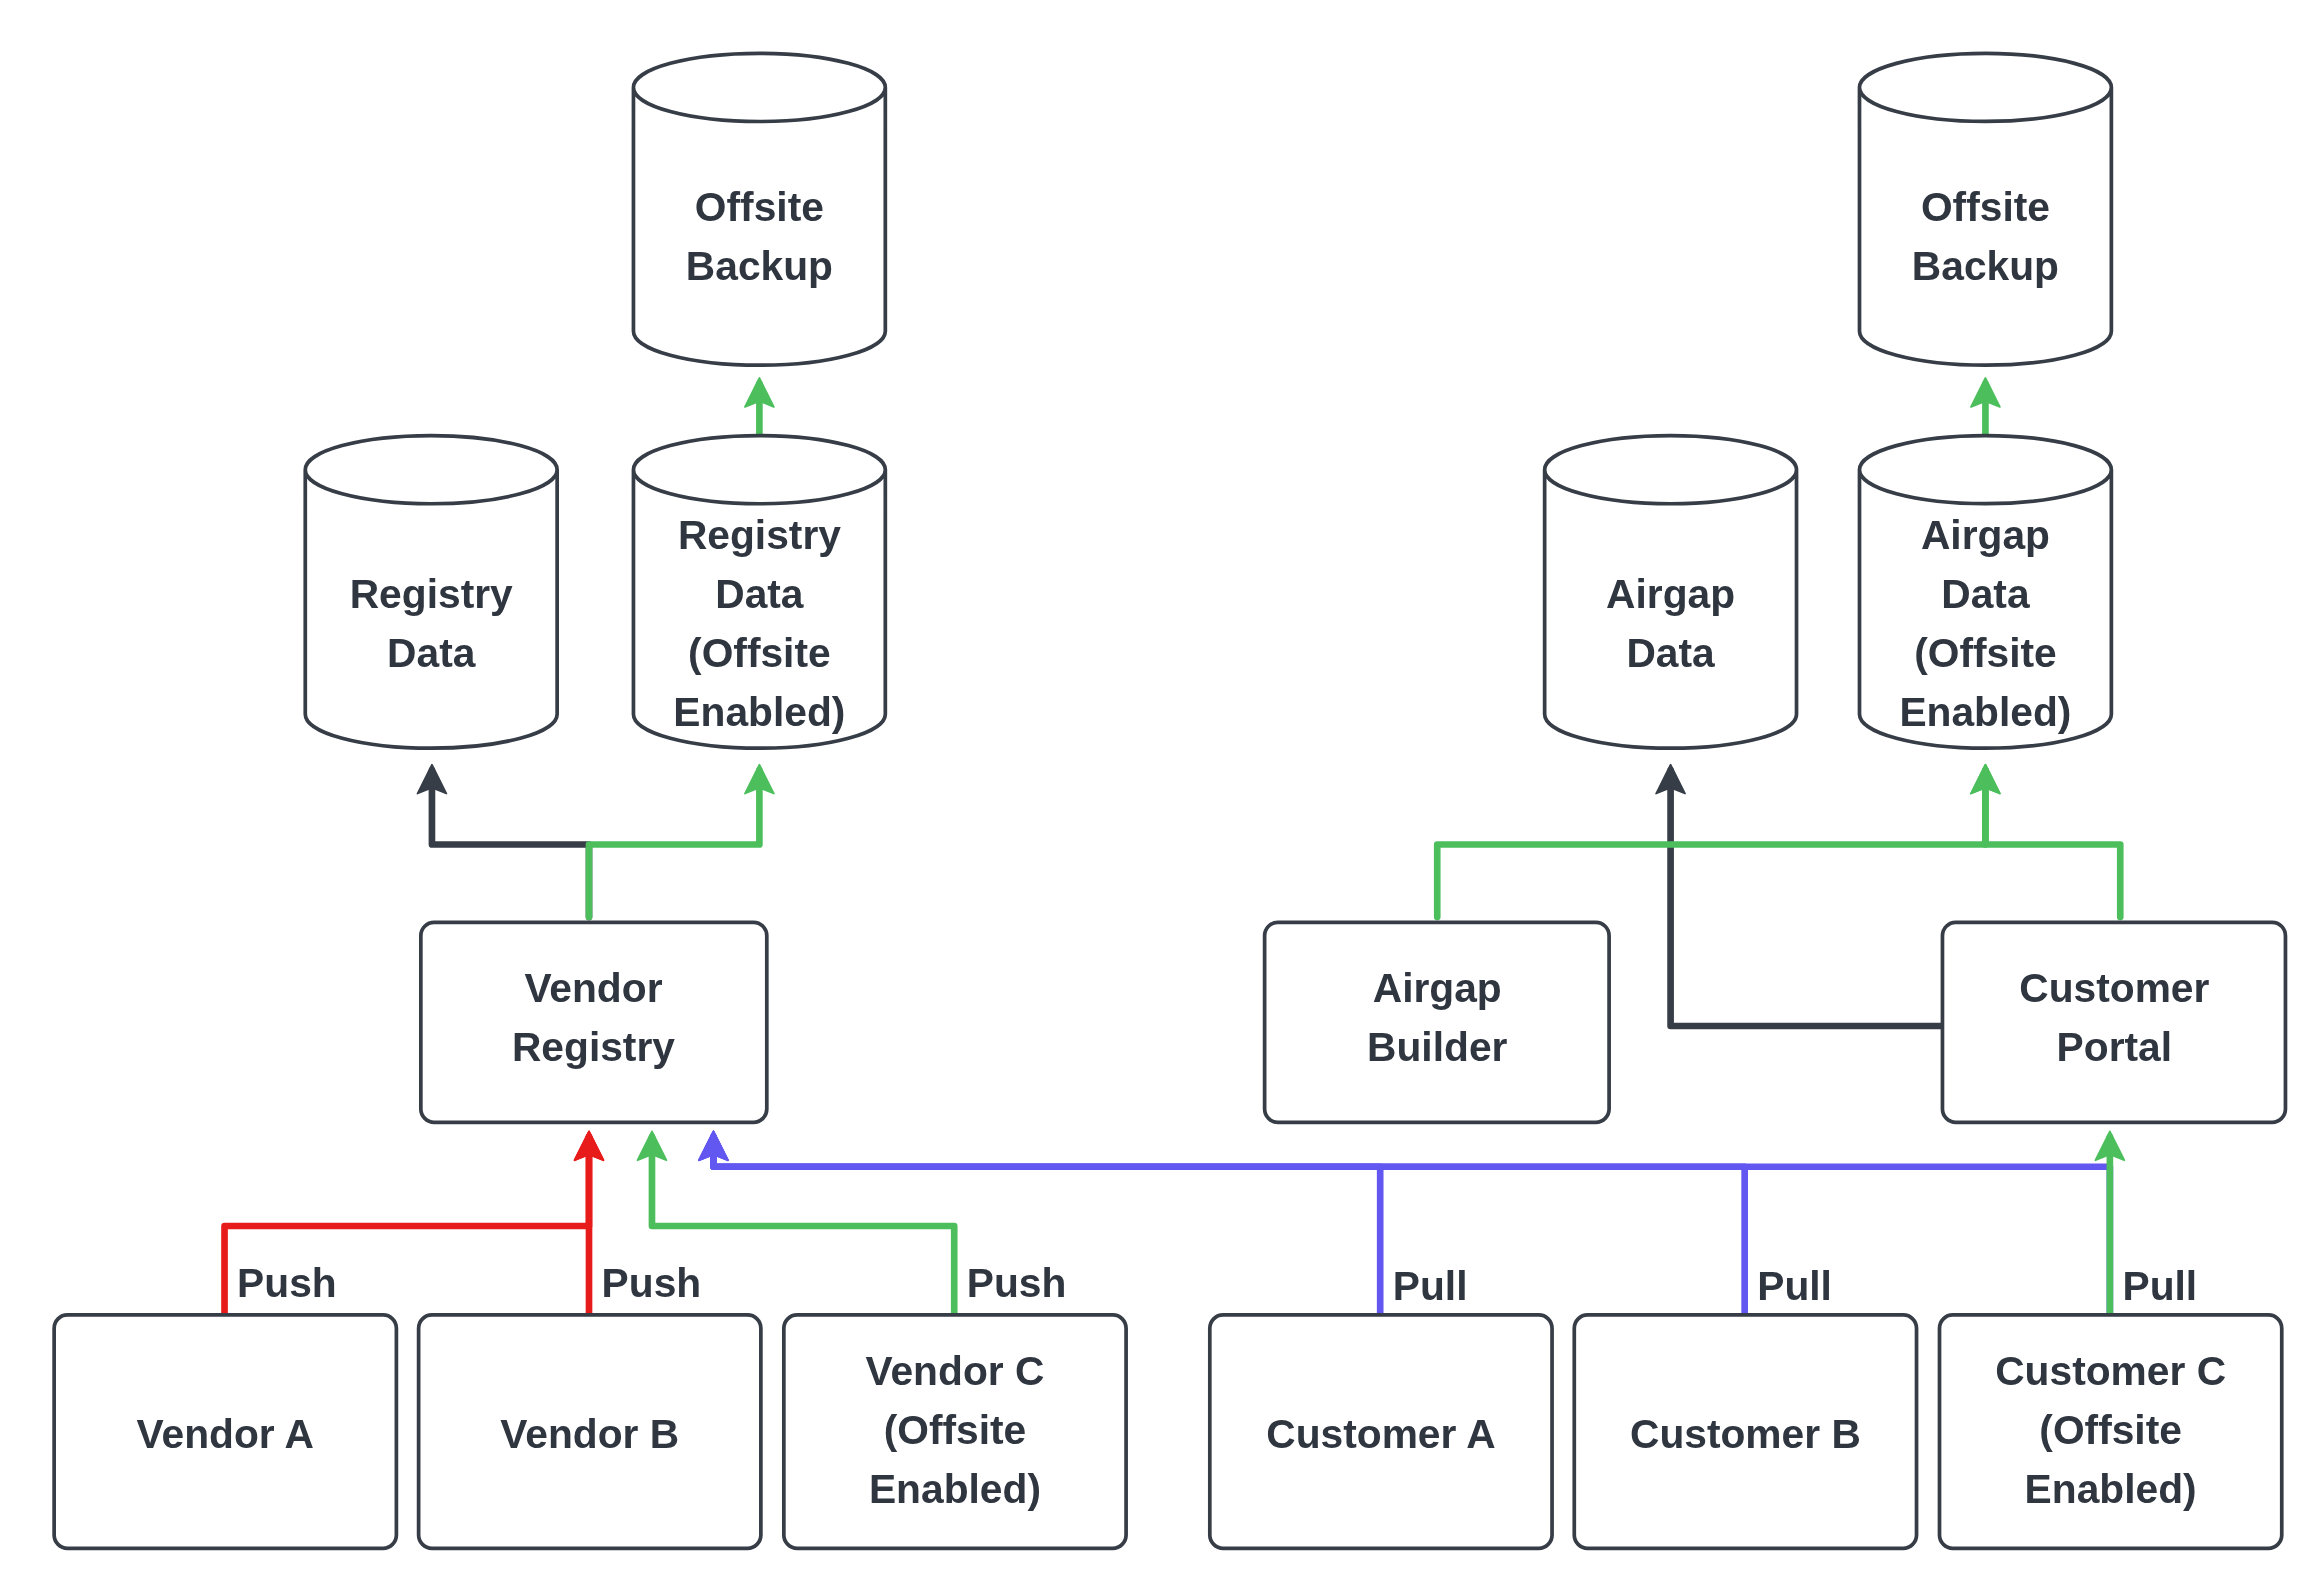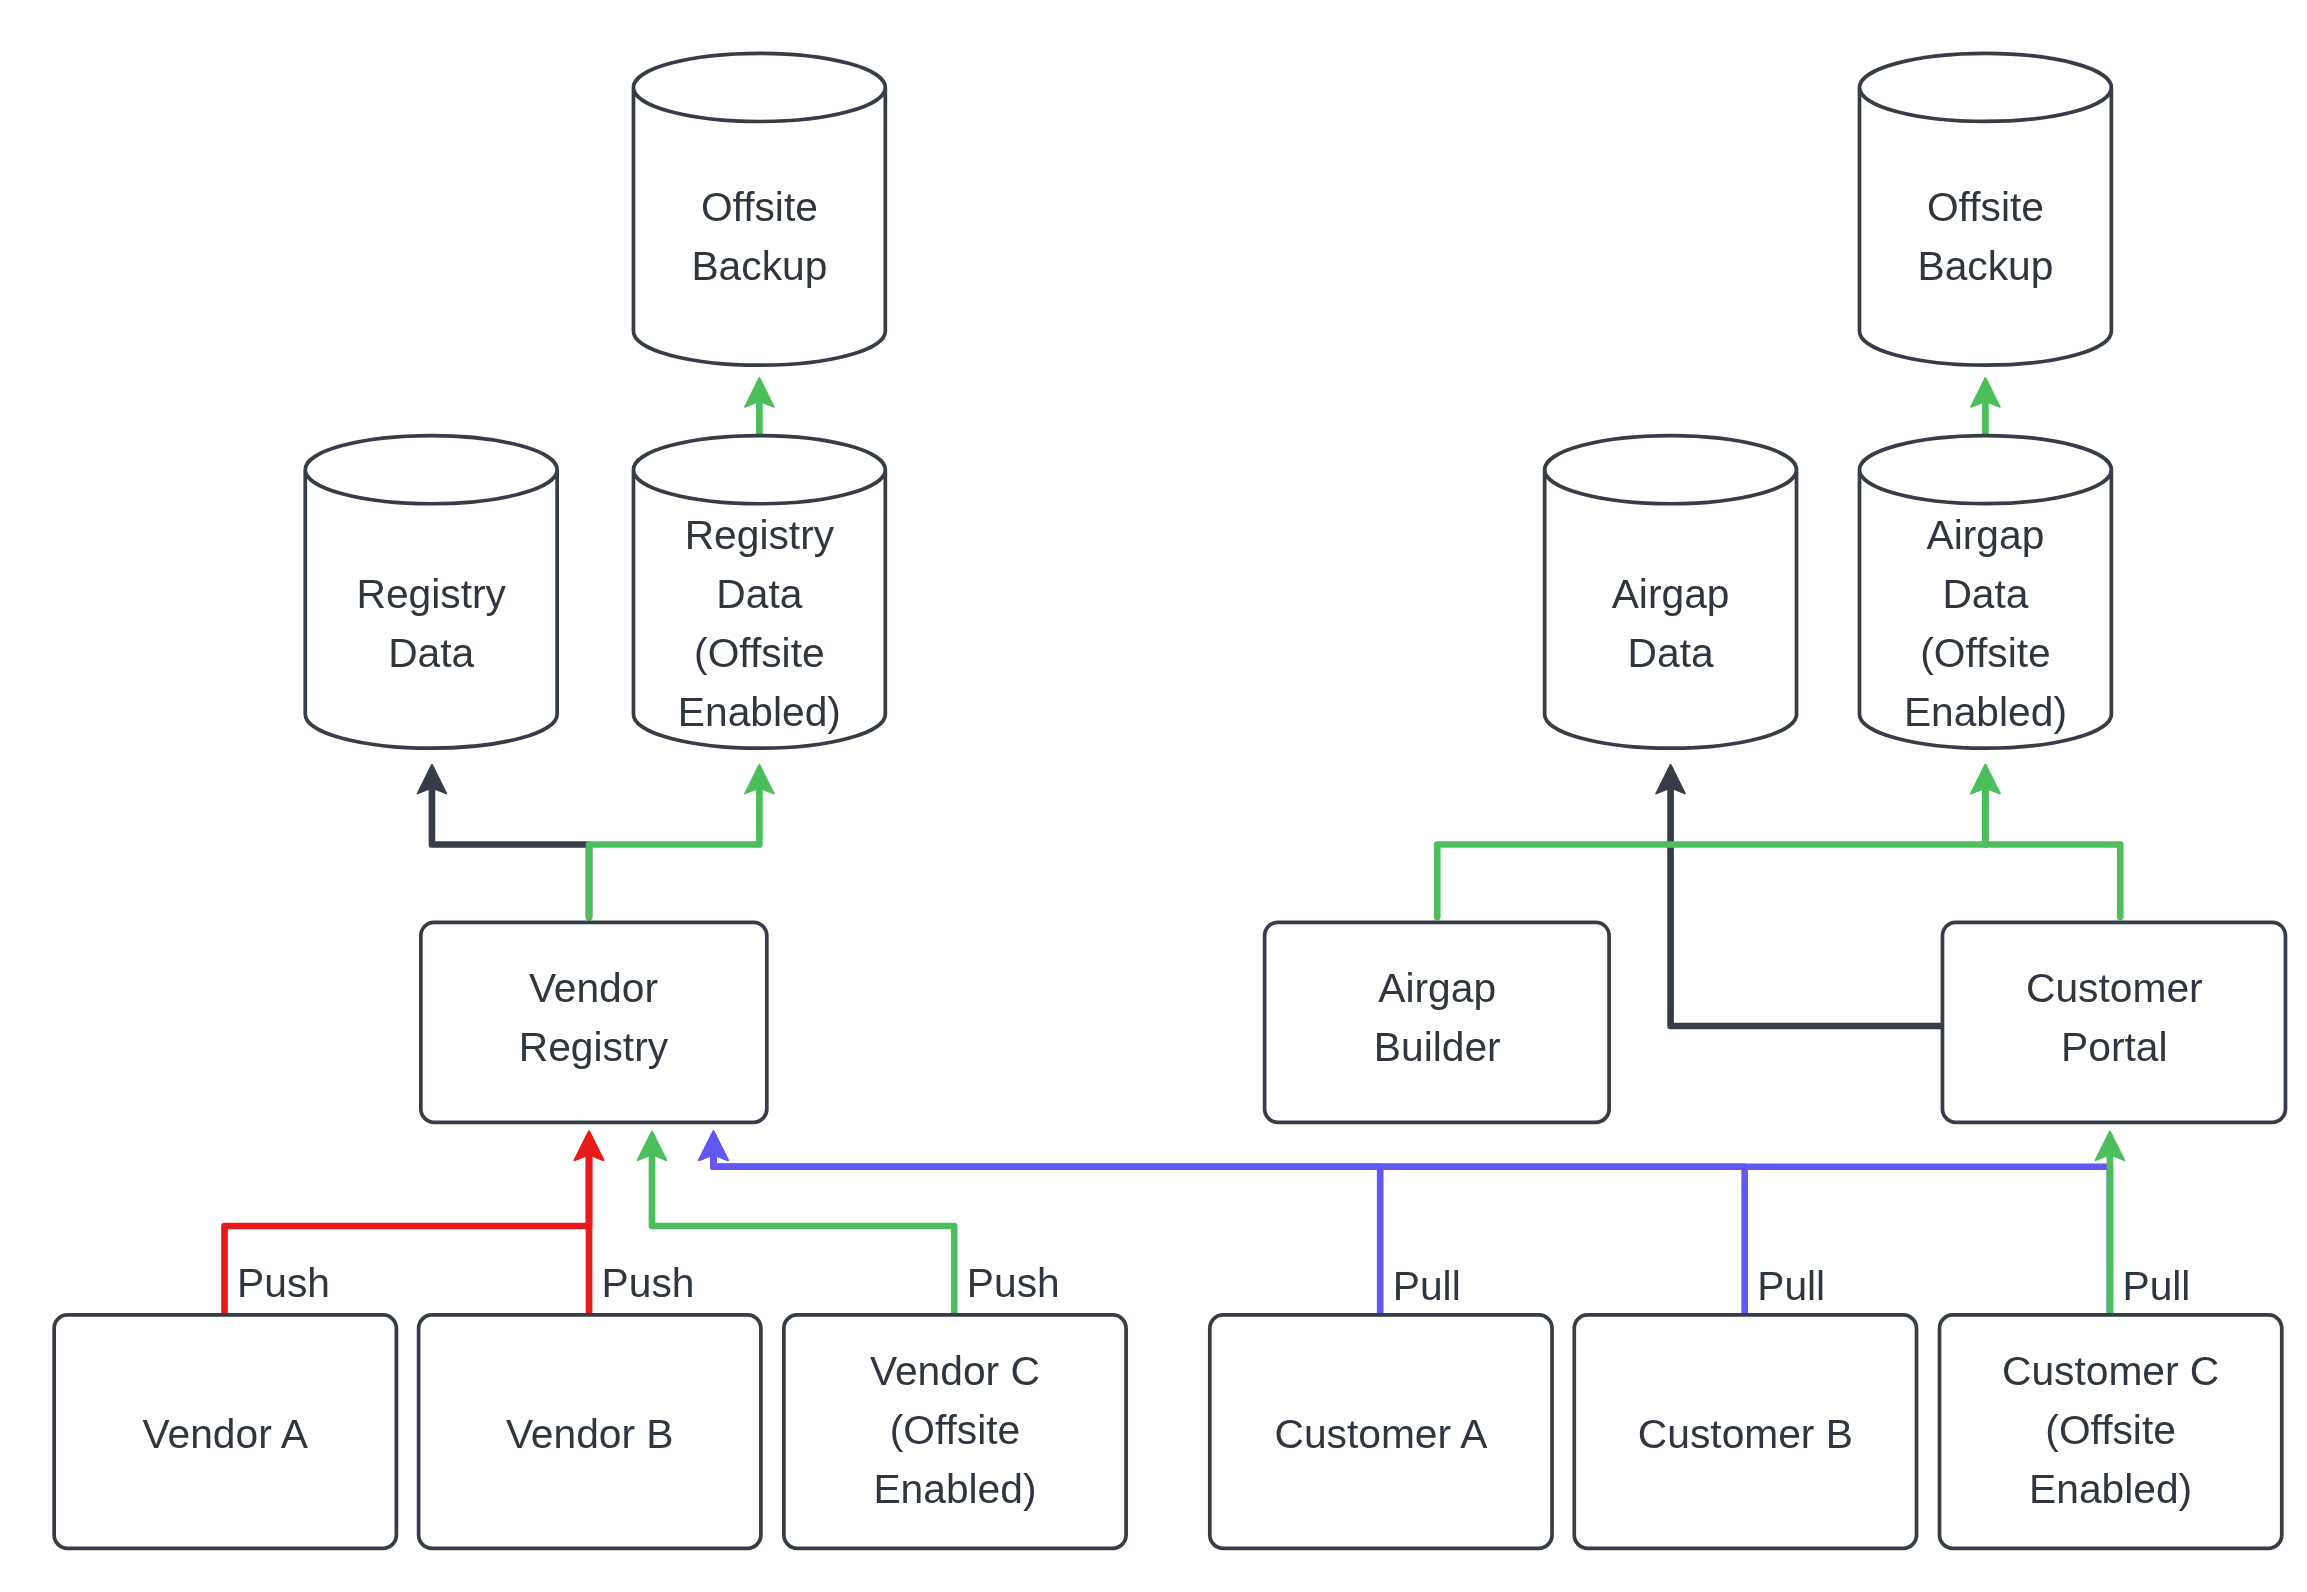--- a/index.html
+++ b/index.html
@@ -11,20 +11,21 @@
     width: 2307px;
     height: 1592px;
     overflow: hidden;
     font-family: "Liberation Sans", sans-serif;
   }
   #diagram-root {
     position: relative;
     width: 2307px;
     height: 1592px;
     background: #ffffff;
+    font-weight: bold;
   }
   svg#flow {
     position: absolute;
     top: 0; left: 0;
     width: 2307px;
     height: 1592px;
     display: block;
   }
   .node-shape {
     fill: #ffffff;

